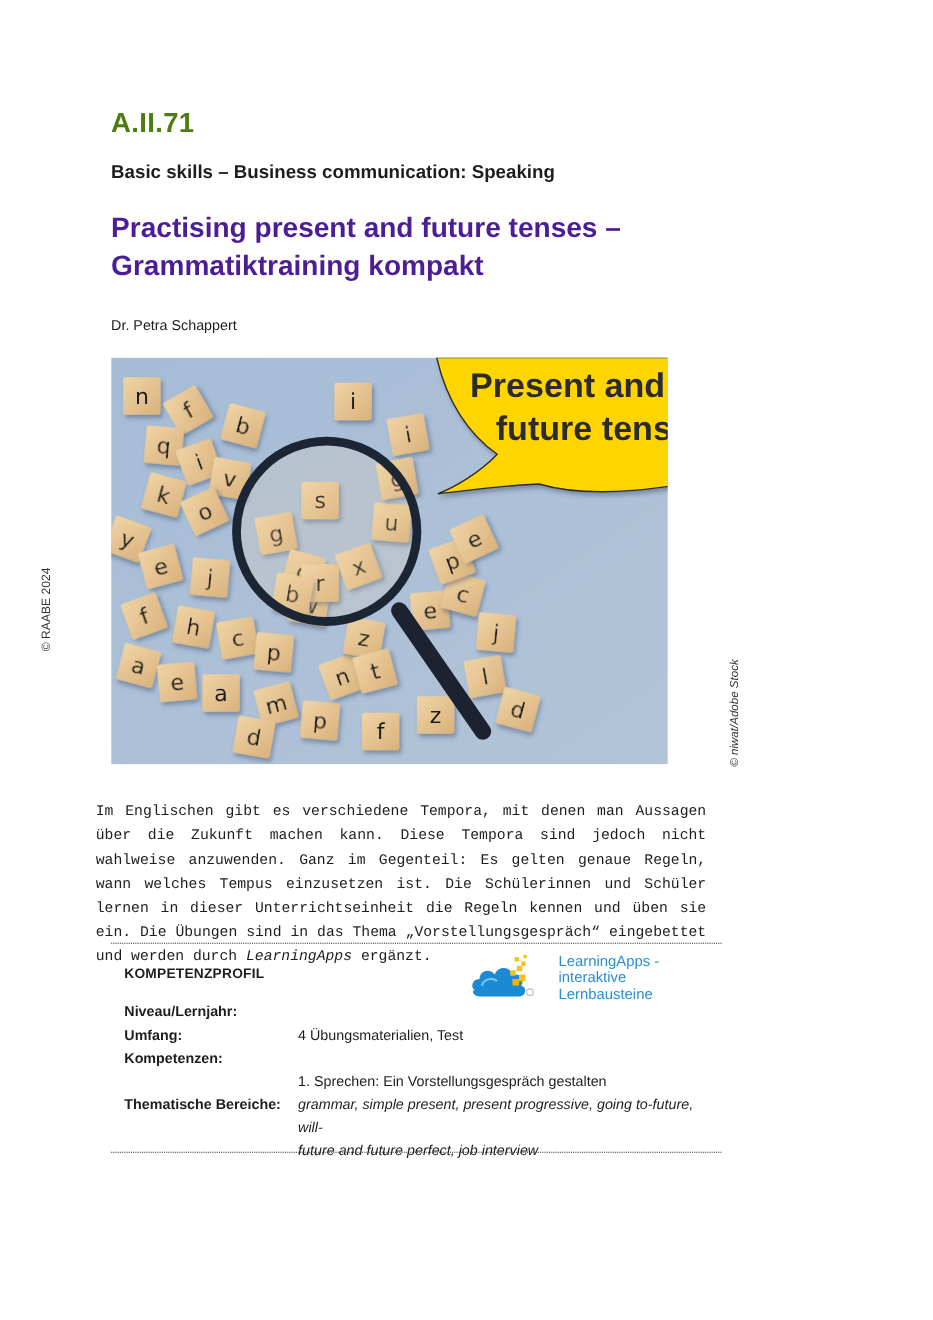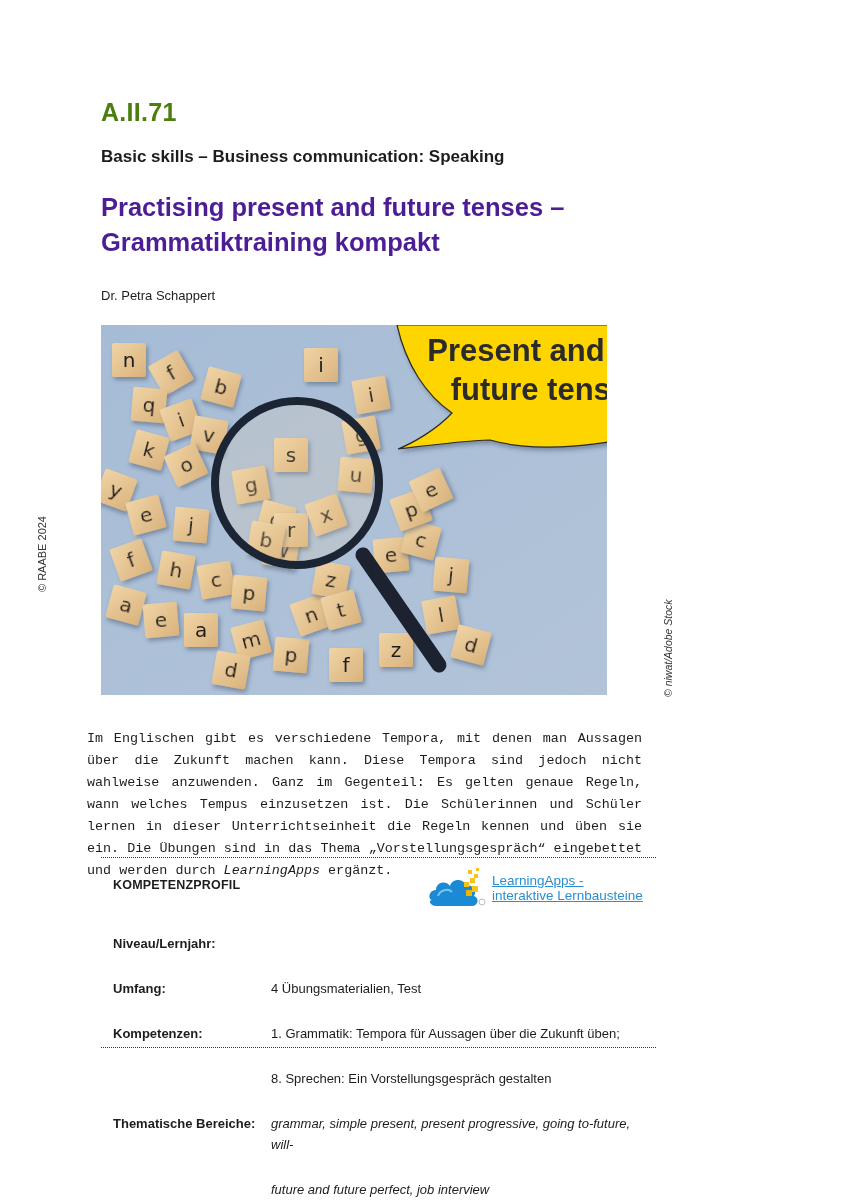--- a/index.html
+++ b/index.html
@@ -14,26 +14,26 @@
                transform:rotate(-90deg); white-space:nowrap; }
   .credit { left:662px; top:697px; font-size:10.5px; font-style:italic; color:#333;
             transform-origin:left top; transform:rotate(-90deg); white-space:nowrap; }
   .photo { left:101px; top:325px; width:506px; height:370px; overflow:hidden; }
   .intro { left:87px; top:728px; width:555px; font-size:13.4px; line-height:22px;
            text-align:justify; color:#1d1d1b;font-family:Liberation Mono, monospace; }
   .intro em { font-style:italic; }
   .dots { left:101px; width:555px; height:0; border-top:1.5px dotted #333; }
   .kp-title { left:113px; top:878px; font-size:12.5px; font-weight:bold; letter-spacing:0.2px; }
   .kp { left:113px; top:909px; font-size:13px; line-height:21px; }
-  .kp .row { display:flex;margin-top:24px; }
+  .kp .row { display:flex; }
   .kp .lab { width:158px; font-weight:bold; }
   .kp .val { width:380px; }
   .kp .val.it { font-style:italic; }
   .la { left:428px; top:866px; width:230px; height:44px; display:flex; align-items:center; }
-  .la-text { font-size:13.5px; line-height:15px; color:#2a8fd0; margin-left:4px;text-decoration:underline; }
+  .la-text { font-size:13.5px; line-height:15px; color:#2a8fd0; margin-left:20px; }
 </style>
 </head>
 <body>
 
 <div class="abs code">A.II.71</div>
 <div class="abs series">Basic skills – Business communication: Speaking</div>
 <div class="abs title">
   <div>Practising present and future tenses –</div>
   <div>Grammatiktraining kompakt</div>
 </div>
@@ -277,25 +277,24 @@
 <div class="abs kp">
   <div class="row">
     <div class="lab">Niveau/Lernjahr:</div>
   </div>
   <div class="row">
     <div class="lab">Umfang:</div>
     <div class="val">4 Übungsmaterialien, Test</div>
   </div>
   <div class="row">
     <div class="lab">Kompetenzen:</div>
-    <div class="val">1. Grammatik: Tempora für Aussagen über die Zukunft üben;</div>
   </div>
   <div class="row">
     <div class="lab"></div>
-    <div class="val">8. Sprechen: Ein Vorstellungsgespräch gestalten</div>
+    <div class="val">1. Sprechen: Ein Vorstellungsgespräch gestalten</div>
   </div>
   <div class="row">
     <div class="lab">Thematische Bereiche:</div>
     <div class="val it">grammar, simple present, present progressive, going to-future, will-</div>
   </div>
   <div class="row">
     <div class="lab"></div>
     <div class="val it">future and future perfect, job interview</div>
   </div>
 </div>

